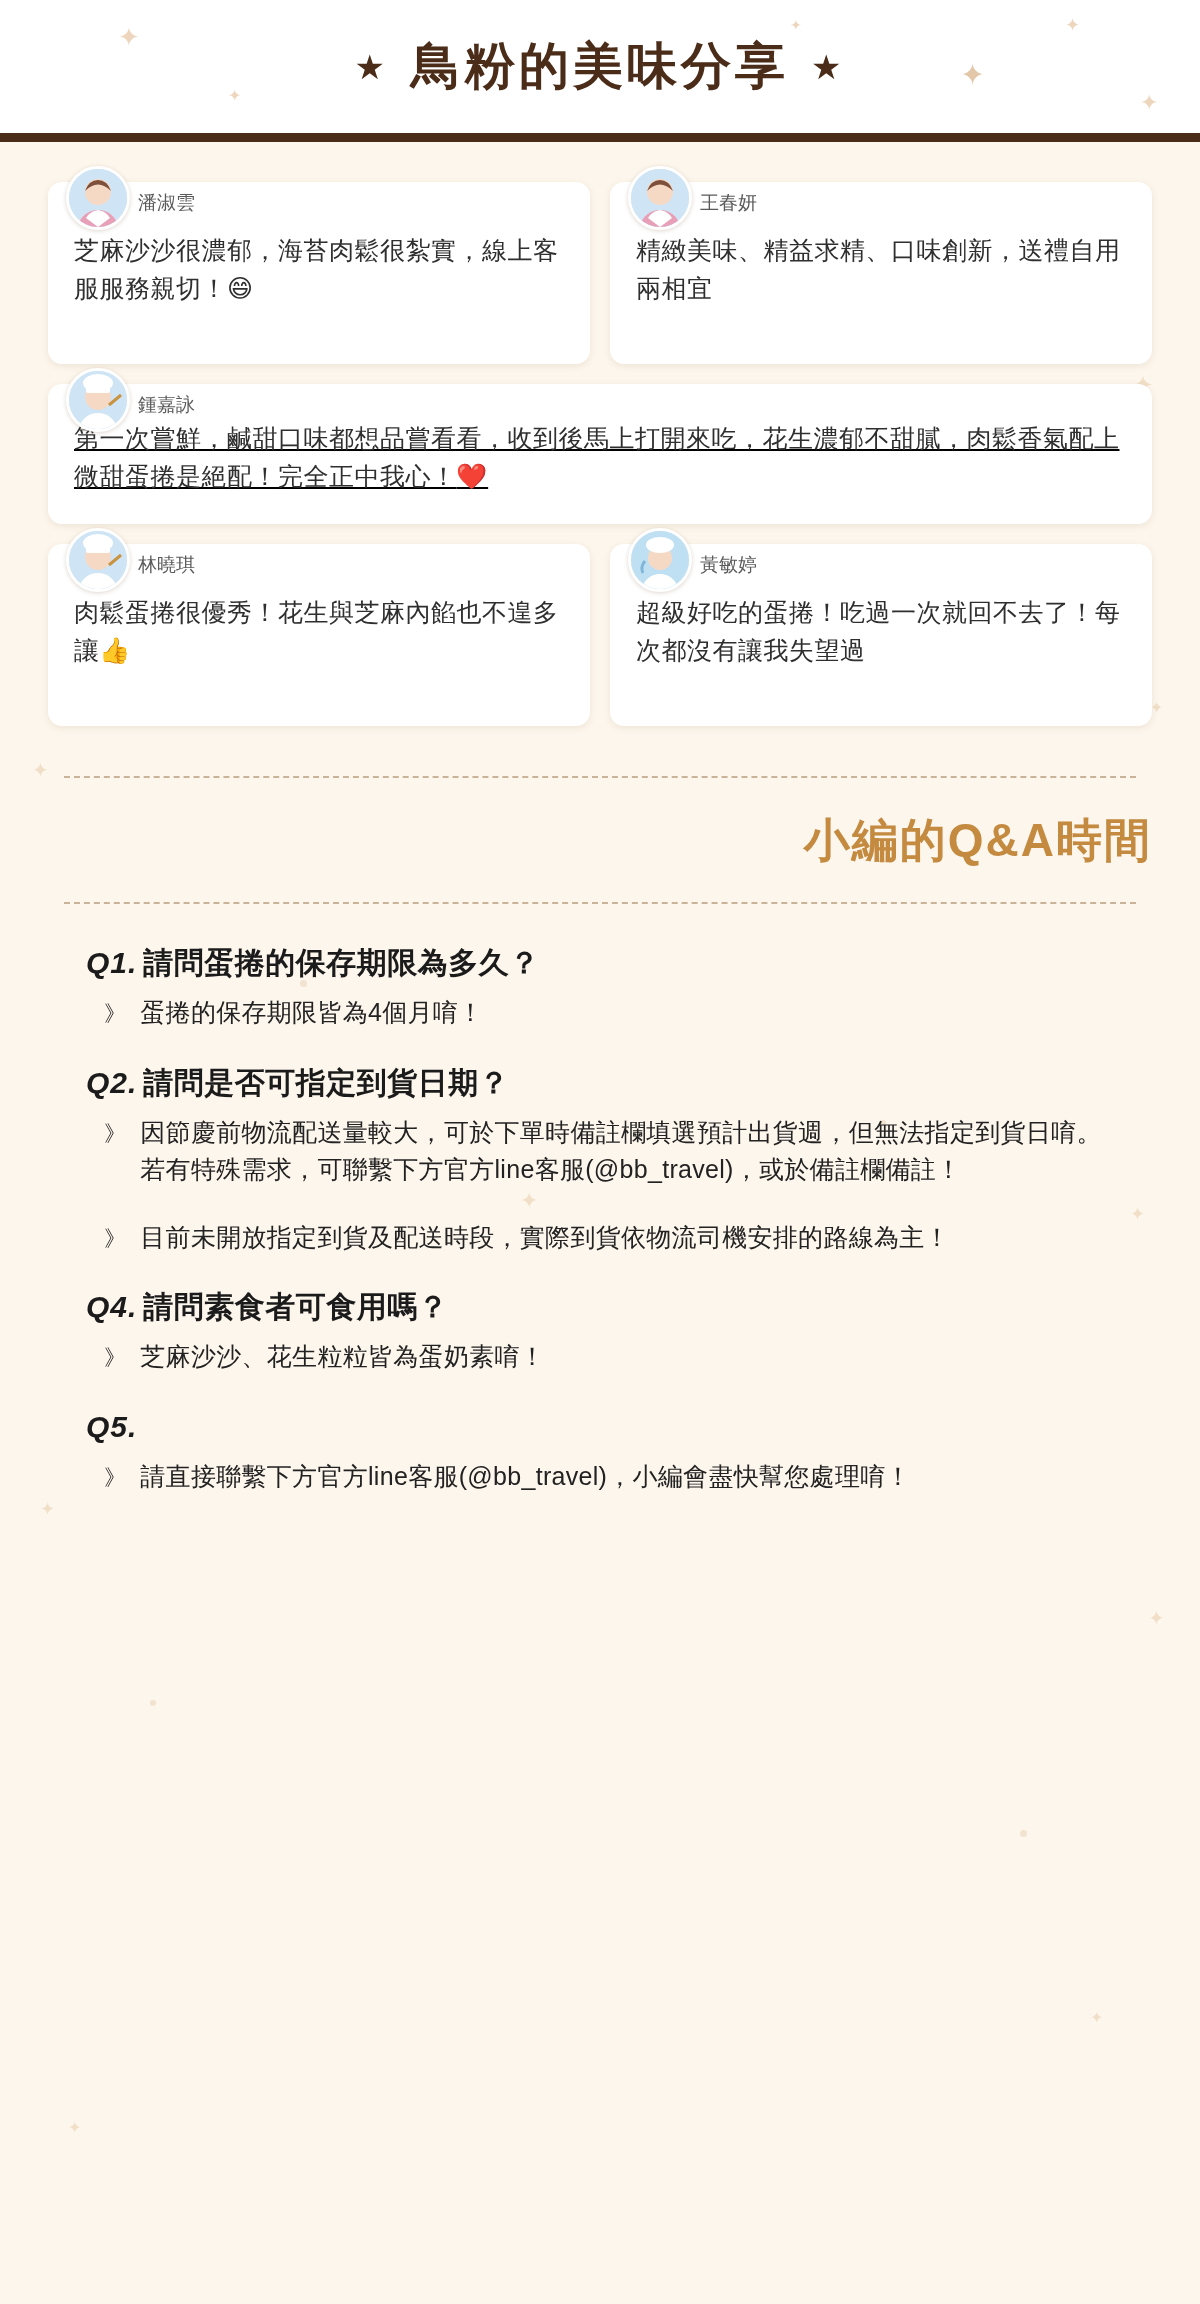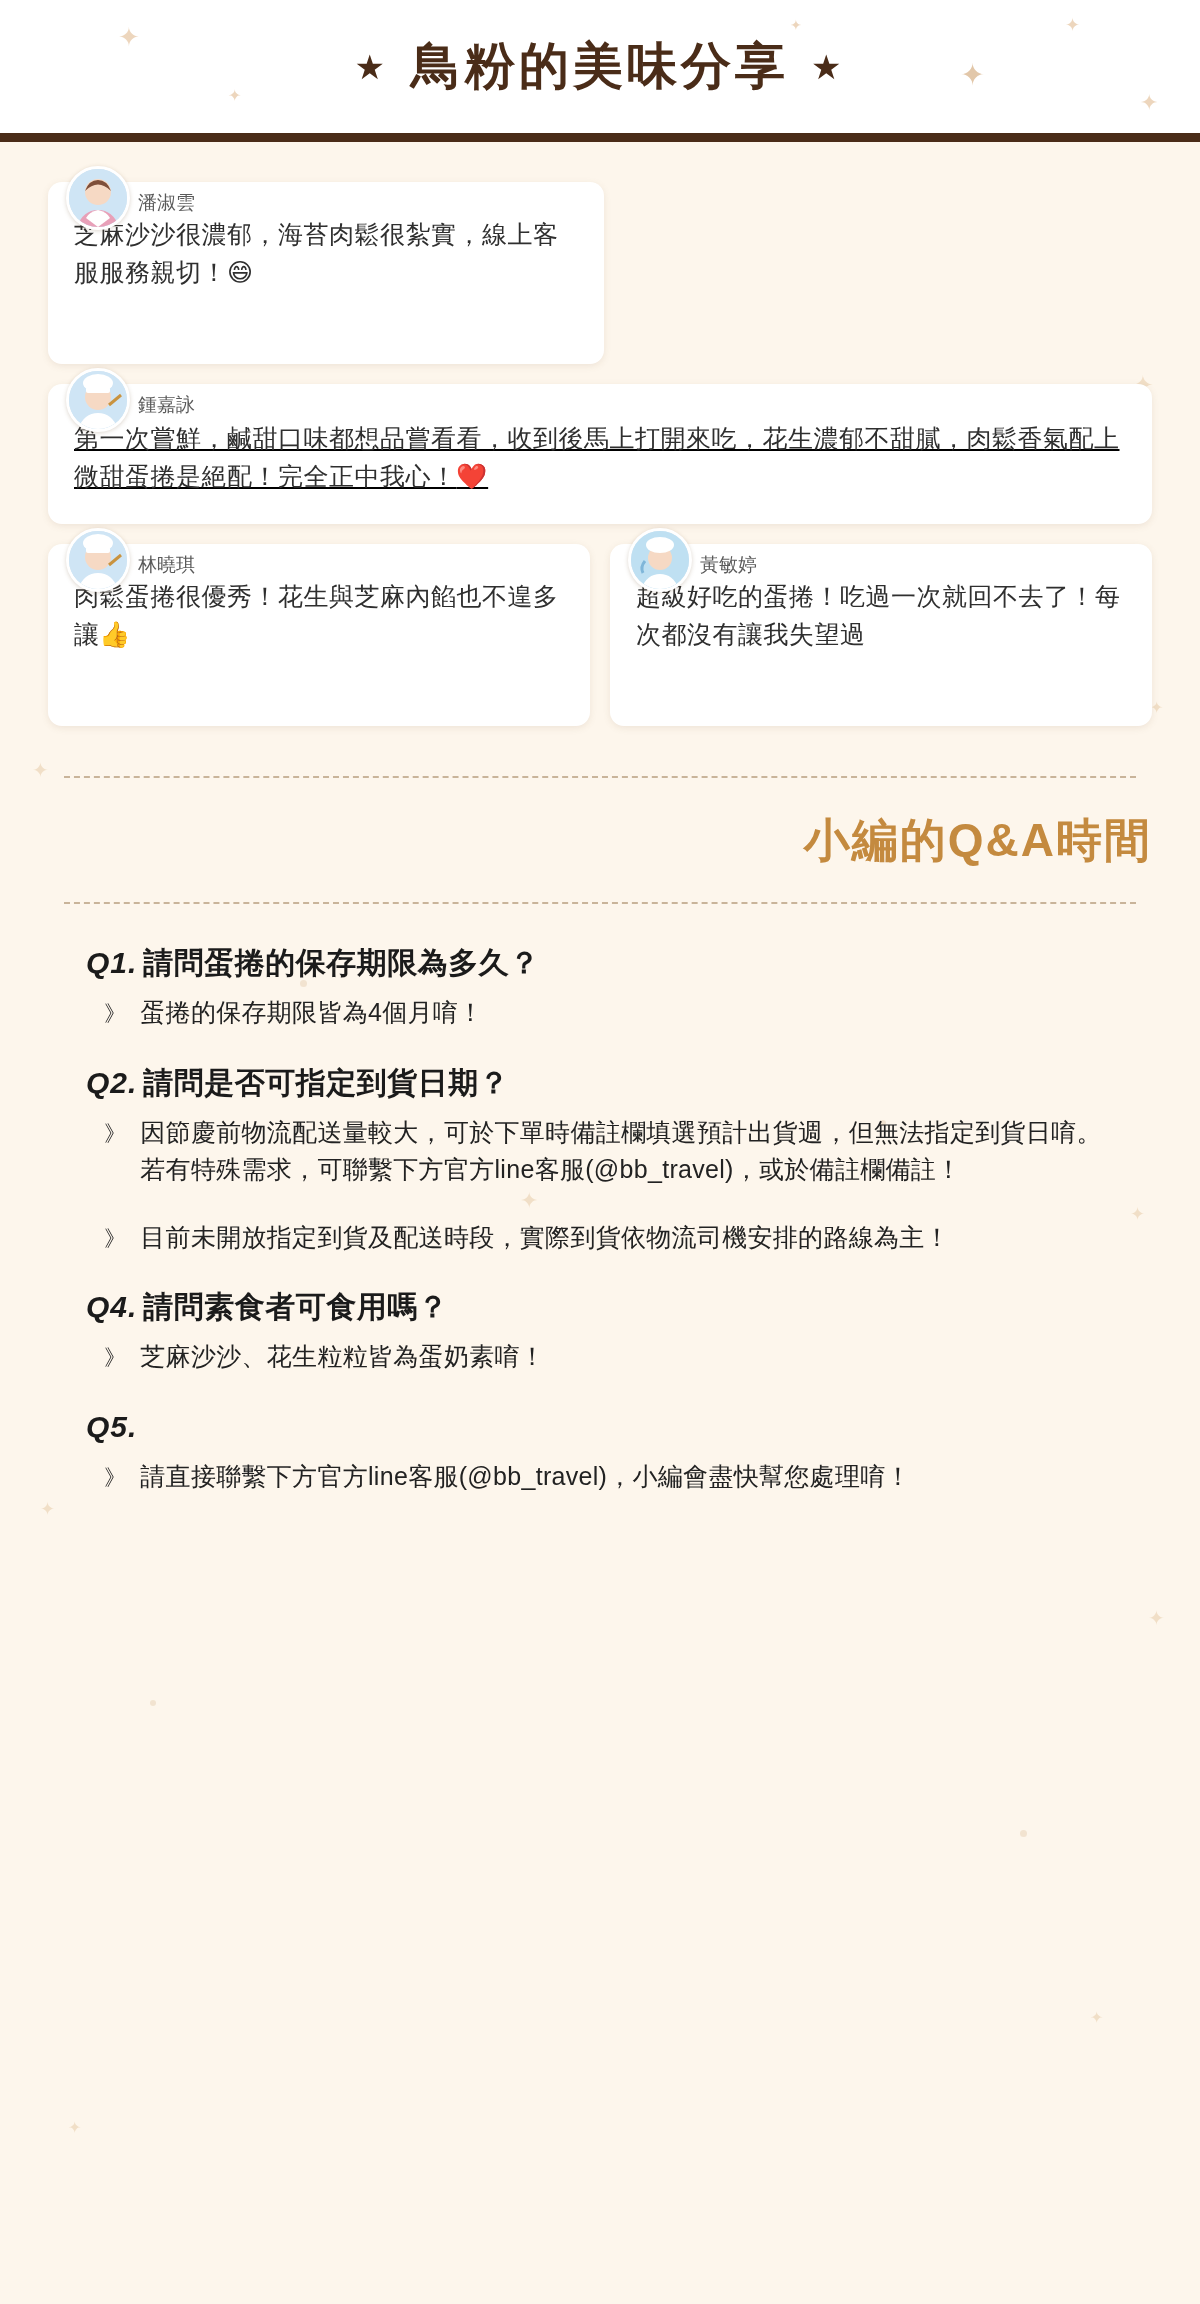--- a/index.html
+++ b/index.html
@@ -110,20 +110,21 @@
 
   .reviewer-name {
     position: absolute;
     top: 8px;
     left: 90px;
     font-size: 19px;
     color: #5a5a5a;
     font-weight: normal;
   }
   .review-text {
+    margin-top: 16px;
     font-size: 25px;
     line-height: 1.5;
     color: #2f2f2f;
     letter-spacing: .5px;
     word-break: break-word;
   }
   .card.full .review-text { margin-top: 2px; }
   .emoji { font-size: 25px; }
 
   
@@ -232,20 +233,35 @@
           <path d="M8 58 q6 -17 21 -17 q15 0 21 17z" fill="#e8a0b8"></path>
           <path d="M29 41 q-9 2 -12 8 l12 9 12 -9 q-3 -6 -12 -8z" fill="#ffffff"></path>
         </svg>
       </div>
       <div class="reviewer-name">潘淑雲</div>
       <div class="review-text">
         <span>芝麻沙沙很濃郁，海苔肉鬆很紮實，線上客服服務親切！</span><span class="emoji">😄</span>
       </div>
     </div>
 
+    <div class="card half">
+      <div class="avatar">
+        <svg viewBox="0 0 58 58" xmlns="http://www.w3.org/2000/svg" aria-hidden="true">
+          <rect width="58" height="58" fill="#cfe5f5"></rect>
+          <circle cx="29" cy="23" r="13" fill="#f6d9c4"></circle>
+          <path d="M16 22 q13 -13 26 0 q-4 -11 -13 -11 q-9 0 -13 11z" fill="#7e4f3a"></path>
+          <path d="M8 58 q6 -17 21 -17 q15 0 21 17z" fill="#e8a0b8"></path>
+          <path d="M29 41 q-9 2 -12 8 l12 9 12 -9 q-3 -6 -12 -8z" fill="#ffffff"></path>
+        </svg>
+      </div>
+      <div class="reviewer-name">王春妍</div>
+      <div class="review-text">
+        <span>精緻美味、精益求精、口味創新，送禮自用兩相宜</span><span class="emoji"></span>
+      </div>
+    </div>
 
   </div>
 
   <div class="review-row">
     <div class="card full">
       <div class="avatar">
         <svg viewBox="0 0 58 58" xmlns="http://www.w3.org/2000/svg" aria-hidden="true">
           <rect width="58" height="58" fill="#cfe5f5"></rect>
           <circle cx="29" cy="26" r="13" fill="#f6d9c4"></circle>
           <ellipse cx="29" cy="12" rx="15" ry="9" fill="#ffffff"></ellipse>

